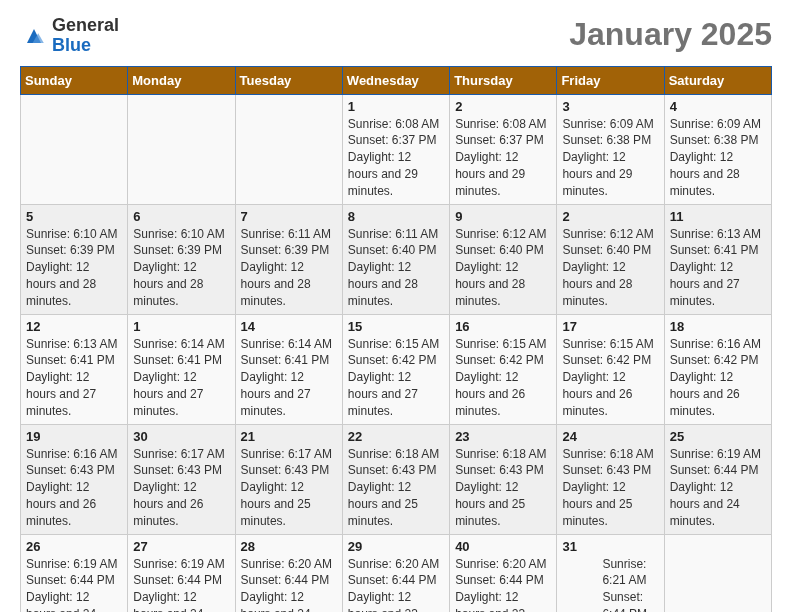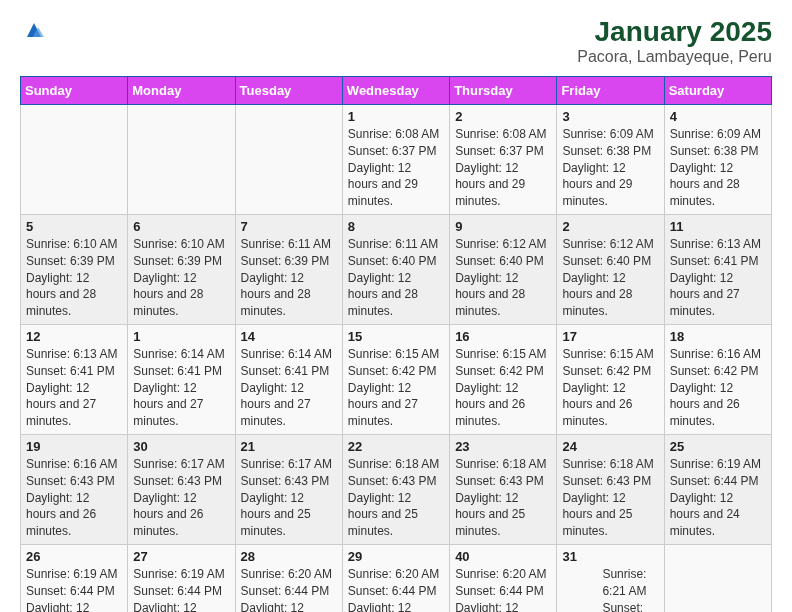--- a/index.html
+++ b/index.html
@@ -44,38 +44,38 @@
     }
     .logo-icon {
       width: 28px;
       height: 28px;
       margin-right: 4px;
     }
     .title-block {
       text-align: right;
     }
     .title-block h1 {
-      font-size: 28px;
-      font-weight: bold;
-      color: #14532d;
+      font-size: 32px;
+      font-weight: bold;
+      color: #737373;
     }
     .title-block h2 {
       font-size: 16px;
       font-weight: normal;
       color: #555;
     }
     .calendar {
       flex: 1;
       border: 1px solid #ccc;
       border-collapse: collapse;
       width: 100%;
       table-layout: fixed;
     }
     .calendar thead tr {
-      background-color: #d946ef;
+      background-color: #a16207;
     }
     .calendar thead th {
       color: #fff;
       font-size: 13px;
       font-weight: bold;
       padding: 6px 4px;
       text-align: left;
       border: 1px solid #1a5aaa;
     }
     .calendar tbody td {
@@ -121,24 +121,27 @@
 </head>
 <body>
 
 <div class="page">
   <div class="header">
     <div class="logo">
       <svg class="logo-icon" viewBox="0 0 40 40" xmlns="http://www.w3.org/2000/svg">
         <polygon points="10,30 20,10 30,30" fill="#1a6bbf"></polygon>
         <polygon points="18,30 26,16 34,30" fill="#5599dd" opacity="0.7"></polygon>
       </svg>
+      <div class="logo-text">
+        <span class="logo-general">General</span>
+        <span class="logo-blue">Blue</span>
+      </div>
     </div>
     <div class="title-block">
       <h1>January 2025</h1>
-      <h2>Pacora, Lambayeque, Peru</h2>
     </div>
   </div>
 
   <table class="calendar">
     <thead>
       <tr>
         <th>Sunday</th>
         <th>Monday</th>
         <th>Tuesday</th>
         <th>Wednesday</th>

